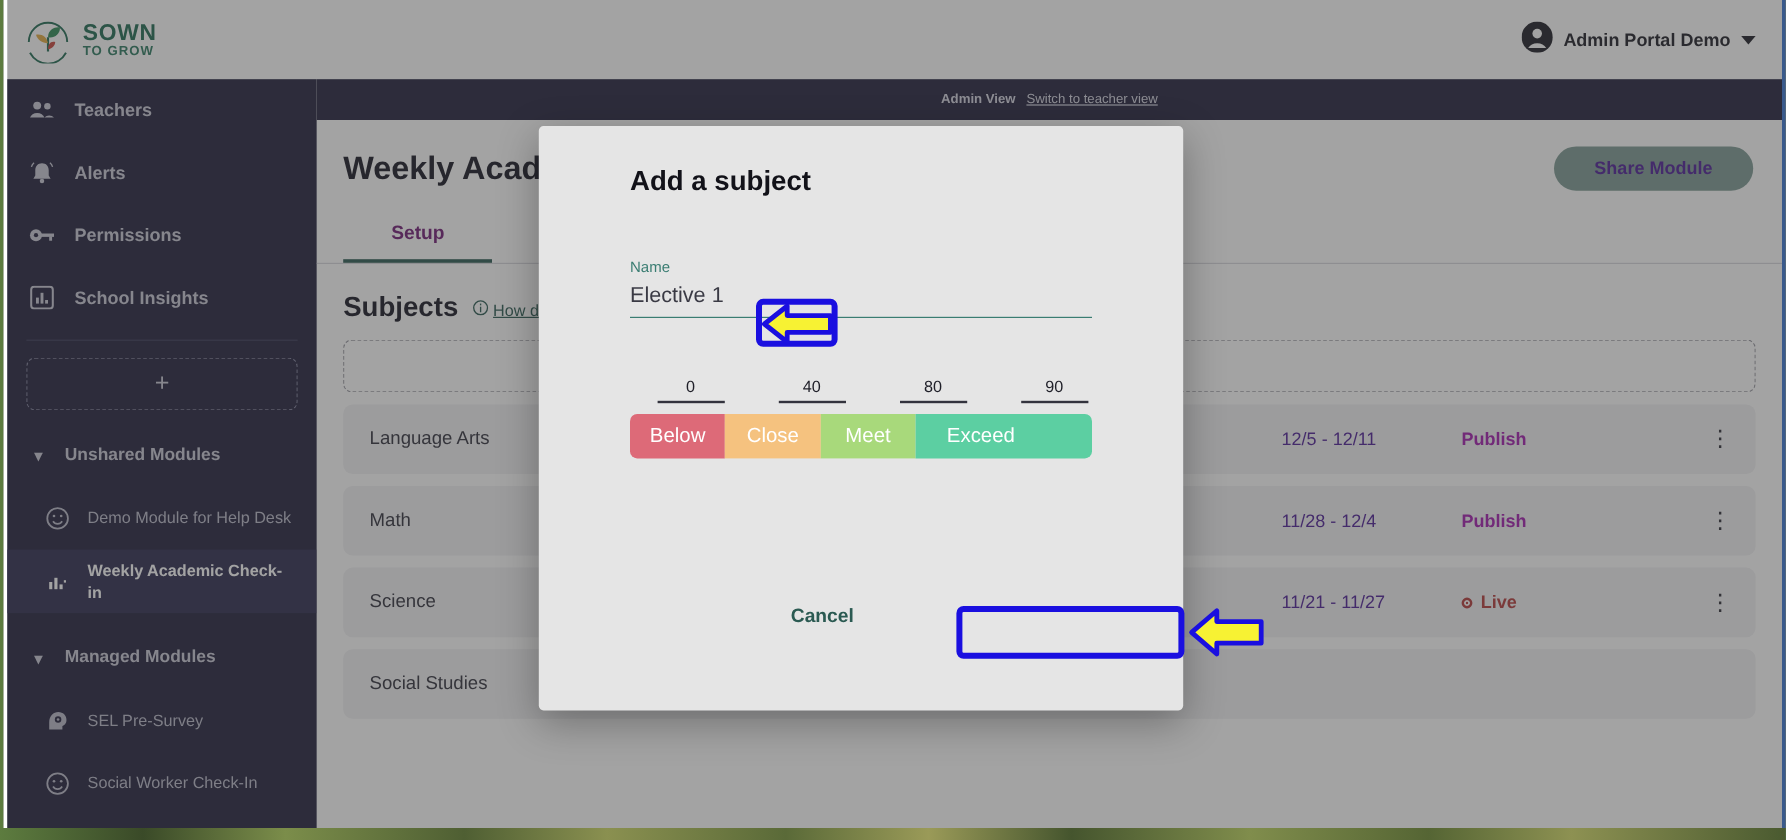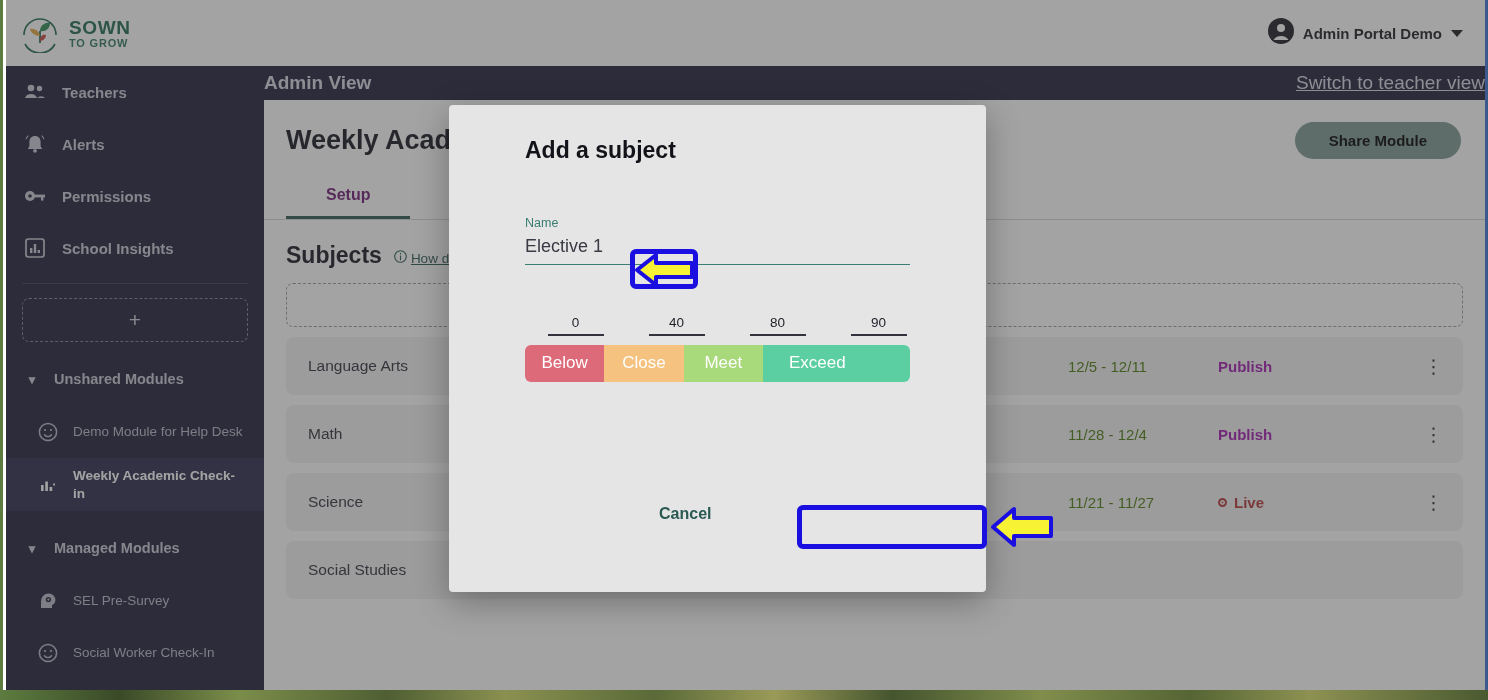--- a/index.html
+++ b/index.html
@@ -78,32 +78,32 @@
     padding: 9px 18px 9px 32px; min-height: 52px; font-size: 13.5px;
     color: #b9b9c9; line-height: 1.3;
   }
   .side-sub.active { background: #2c2b4e; color: #fff; font-weight: 700; }
   .side-sub .side-ico { width: 20px; flex: 0 0 20px; }
   
   #main { position: absolute; left: 258px; top: 66px; right: 0; bottom: 0;
           background: #fff; }
   .adminbar {
     height: 34px; background: #201f3b; color: #d6d6e2;
-    display: flex; align-items: center; justify-content: space-between; gap: 9px;
-    font-size: 19px;
+    display: flex; align-items: center; justify-content: center; gap: 9px;
+    font-size: 11px;
   }
   .adminbar b { font-weight: 700; }
   .adminbar u { text-decoration: underline; }
   .main-head {
     display: flex; align-items: center; justify-content: space-between;
     padding: 22px 24px 0 22px;
   }
   .page-title { font-size: 27px; font-weight: 700; color: #161622; }
   .share-btn {
-    background: #7d9a93; color: #000000; font-size: 15px; font-weight: 700;
+    background: #7d9a93; color: #4c1d95; font-size: 15px; font-weight: 700;
     border: none; border-radius: 20px; padding: 10px 34px;
   }
   .tabs {
     display: flex; gap: 0; padding: 0 22px; margin-top: 16px;
     border-bottom: 1px solid #d8d8de;
   }
   .tab {
     font-size: 16px; font-weight: 700; color: #701a75;
     padding: 11px 40px 12px;
   }
@@ -120,21 +120,21 @@
     margin: 14px 22px 0; height: 44px; border: 1px dashed #9a9aa2;
     border-radius: 7px; display: flex; align-items: center;
     justify-content: center; font-size: 21px; color: #2a2a33;
   }
   .subject-row {
     margin: 10px 22px 0; height: 58px; background: #f1f1f3;
     border-radius: 8px; display: flex; align-items: center;
     padding: 0 20px 0 22px;
   }
   .subject-name { font-size: 15.5px; color: #30303c; flex: 0 0 auto; width: 760px; }
-  .row-date { font-size: 15px; color: #4d7c0f; width: 150px; }
+  .row-date { font-size: 15px; color: #4c1d95; width: 150px; }
   .row-status { font-size: 15px; font-weight: 700; width: 150px;
                 display: flex; align-items: center; gap: 7px; }
   .st-publish { color: #a21caf; }
   .st-live { color: #b33a3a; }
   .live-dot {
     width: 9px; height: 9px; border-radius: 50%;
     border: 2px solid #b33a3a; background: #b33a3a;
     box-shadow: 0 0 0 1.5px #fff inset;
   }
   .kebab { margin-left: auto; color: #2a2a33; font-size: 19px; line-height: 1;

